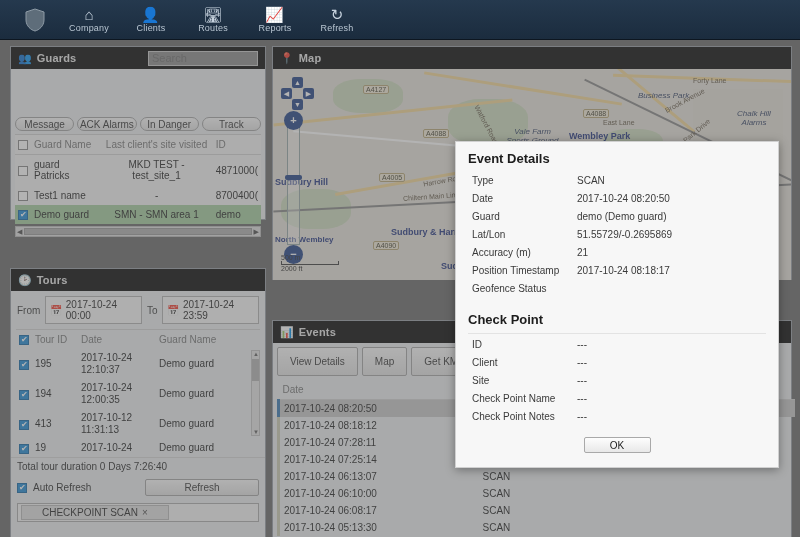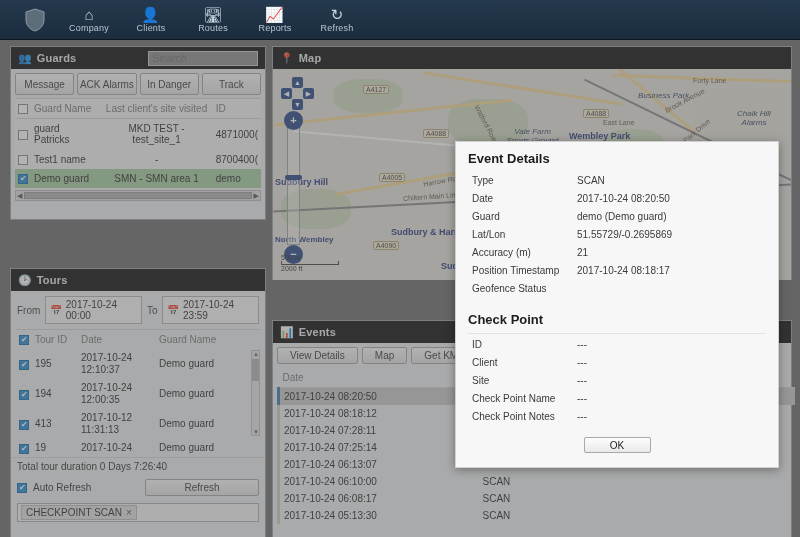--- a/index.html
+++ b/index.html
@@ -46,24 +46,25 @@
 
   
   #guards { left: 10px; top: 6px; width: 256px; height: 174px; }
   #guards .panelhead { justify-content: space-between; }
   #searchbox {
     width: 110px; height: 15px; background: #909090; border: 1px solid #c9c9c9;
     color: #e2e2e2; font-size: 11px; padding: 0 3px; font-family: "Liberation Sans", sans-serif;
   }
   .btnrow { display: flex; gap: 3px; padding: 4px 4px 3px 4px; }
   .gbtn {
-    flex: 1; height: 22px; border: 1px solid #a8a8a8;
+    flex: 1; height: 14px; border: 1px solid #a8a8a8;
     background: linear-gradient(#fbfbfb,#e4e4e4); color: #3b3b3b;
-    font-size: 10px; border-radius: 2px; cursor: pointer;
+    font-size: 10px; border-radius: 8px; cursor: pointer;
     font-family: "Liberation Sans", sans-serif;
+    margin-top: 44px;
   }
   .gridwrap { margin: 0 4px; background: #f4f4f4; border-top: 1px solid #d2d2d2; }
   table.gt { width: 100%; border-collapse: collapse; font-size: 10px; }
   table.gt th {
     font-weight: normal; color: #7b7b7b; text-align: left; padding: 4px 3px;
     border-bottom: 1px solid #d5d5d5; font-size: 10px;
   }
   table.gt td { padding: 4px 3px; color: #2c2c2c; vertical-align: middle; }
   table.gt tr.sel td { background: #a9d0a3; }
   .cb {
@@ -107,21 +108,21 @@
     margin-left: auto; width: 114px; height: 17px; border: 1px solid #a8a8a8;
     background: linear-gradient(#fbfbfb,#e4e4e4); font-size: 10px; color: #3b3b3b;
     border-radius: 2px; cursor: pointer; font-family: "Liberation Sans", sans-serif;
   }
   .tagbox {
     margin: 3px 6px; border: 1px solid #b0b0b0; background: #f6f6f6;
     height: 19px; display: flex; align-items: center; padding: 0 3px;
   }
   .tag {
     background: #e2e2e2; border: 1px solid #bdbdbd; font-size: 10px;
-    padding: 1px 4px; color: #2e2e2e; display: flex; gap: 4px; align-items: center;
+    padding: 1px 20px; color: #2e2e2e; display: flex; gap: 4px; align-items: center;
   }
   .tag .x { color: #555; cursor: pointer; }
 
   
   #map { left: 272px; top: 6px; width: 520px; height: 234px; }
   #mapcanvas { position: relative; width: 100%; height: 211px; overflow: hidden; background: #e8e4dc; }
   .mapveg { position: absolute; background: #cfdcc0; border-radius: 40%; }
   .mapbuilt { position: absolute; background: #e2ded6; }
   .road { position: absolute; background: #f4d99a; height: 3px; }
   .roadw { position: absolute; background: #ffffff; height: 2px; }
@@ -148,21 +149,21 @@
     line-height: 19px; font-weight: bold;
   }
   .zslider { position: absolute; left: 12px; top: 106px; width: 17px; height: 5px; background: #2b4a8b; border-radius: 2px; }
   .scalebar { position: absolute; left: 8px; bottom: 8px; font-size: 7px; color: #333; }
   .scalebar .bar { border: 1px solid #444; border-top: none; height: 4px; width: 58px; }
 
   
   #events { left: 272px; top: 280px; width: 520px; height: 250px; }
   .ebtnrow { display: flex; gap: 4px; padding: 4px; }
   .ebtn {
-    height: 17px; padding: 0 12px; border: 1px solid #a8a8a8;
+    height: 29px; padding: 0 12px; border: 1px solid #a8a8a8;
     background: linear-gradient(#fbfbfb,#e4e4e4); font-size: 10px;
     color: #3b3b3b; border-radius: 2px; cursor: pointer;
     font-family: "Liberation Sans", sans-serif;
   }
   table.et { width: 100%; border-collapse: collapse; font-size: 10px; margin: 0 4px; }
   table.et th {
     font-weight: normal; color: #7b7b7b; text-align: left; padding: 4px 4px;
     border-bottom: 1px solid #d5d5d5; font-size: 10px;
   }
   table.et td { padding: 3px 4px; color: #2b2b2b; border-left: 3px solid #cfd0b8; }

